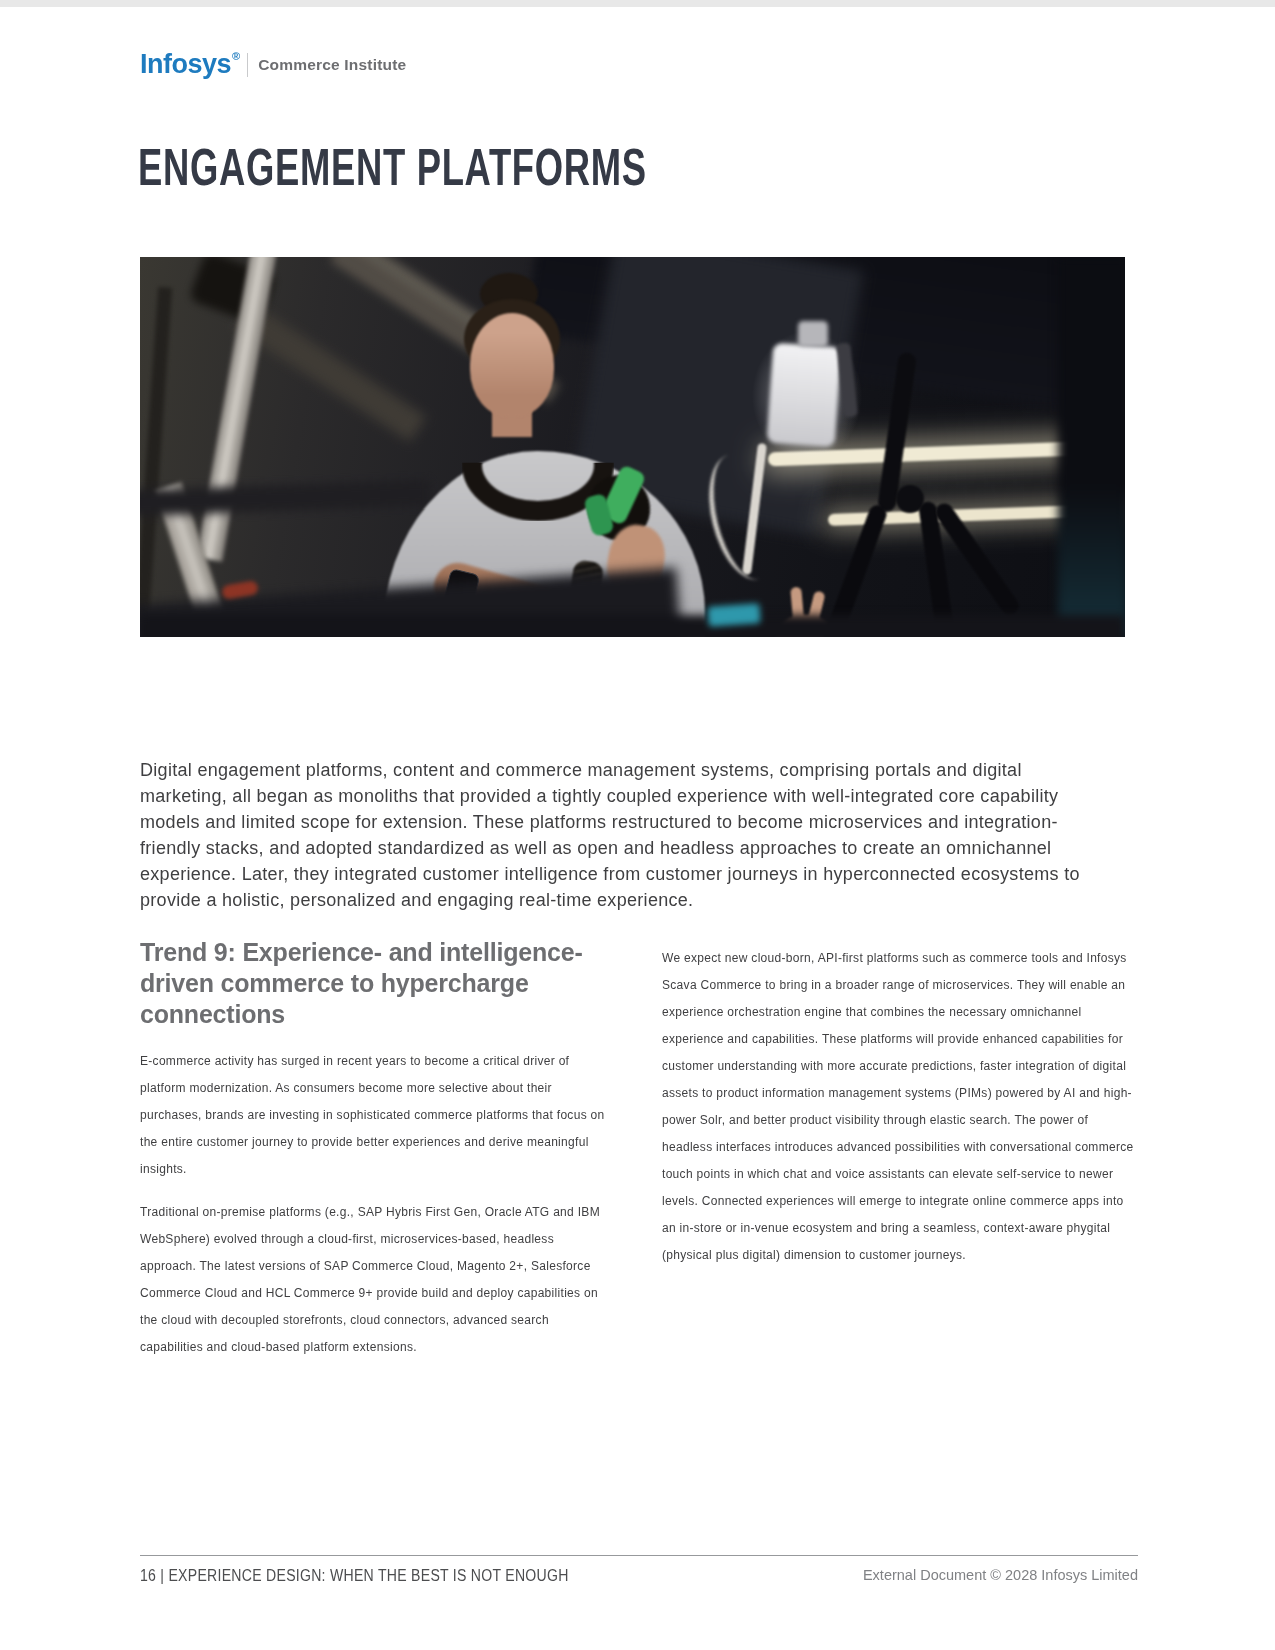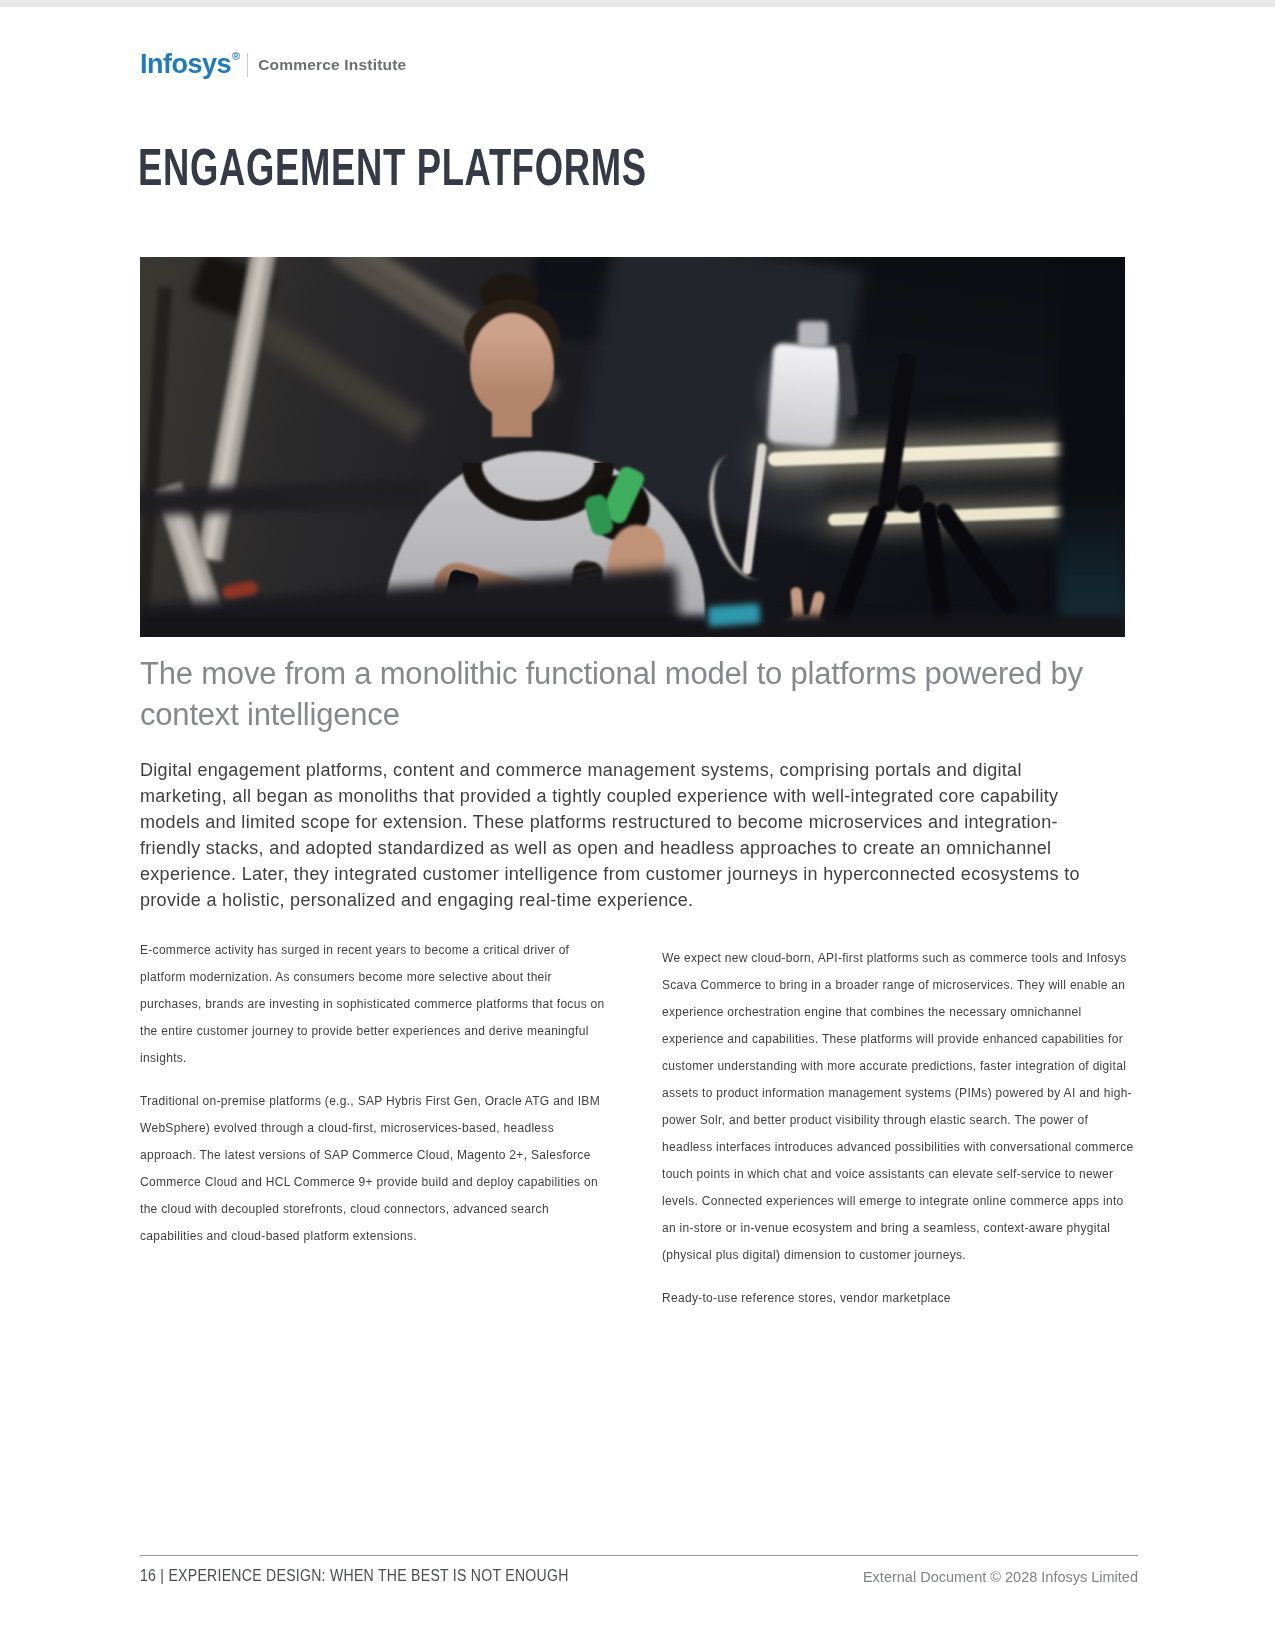--- a/index.html
+++ b/index.html
@@ -103,21 +103,21 @@
   .trend-heading {
     width: 505px;
     font-size: 25px; font-weight: 700; color: #6d6e71;
     line-height: 31px; letter-spacing: -0.2px;
     margin-bottom: 18px;
   }
   .body-p { font-size: 12px; color: #3f3f41; line-height: 27px; letter-spacing: 0.3px; margin-bottom: 16px; }
 
   
   .footer-rule { position: absolute; top: 1548px; left: 140px; width: 998px; border-top: 1px solid #97999c; }
-  .footer-row { position: absolute; top: 1560px; left: 140px; width: 998px; display: flex; justify-content: space-between; align-items: flex-end; }
+  .footer-row { position: absolute; top: 1560px; left: 140px; width: 998px; display: flex; justify-content: space-between; align-items: flex-start; }
   .footer-left { font-size: 16px; color: #4c4d4f; letter-spacing: 0.3px; transform: scaleX(0.88); transform-origin: left center; white-space: nowrap; }
   .footer-right { font-size: 14.5px; color: #808285; }
 </style>
 </head>
 <body>
 
 <div class="page">
 
   <header class="logo">
     <span class="logo-main">Infosys</span>
@@ -171,32 +171,31 @@
     <div class="t-leg-l"></div>
     <div class="t-leg-m"></div>
     <div class="t-leg-r"></div>
 
     <div class="ph-desk-front"></div>
     <div class="ph-desk-front2"></div>
     <div class="ph-red-speck"></div>
     <div class="ph-teal-speck"></div>
   </div>
 
-  <h2 class="subtitle">The move from a monolithic functional model to platforms powered by context intelligence</h2>
 
   <p class="intro">Digital engagement platforms, content and commerce management systems, comprising portals and digital marketing, all began as monoliths that provided a tightly coupled experience with well-integrated core capability models and limited scope for extension. These platforms restructured to become microservices and integration-friendly stacks, and adopted standardized as well as open and headless approaches to create an omnichannel experience. Later, they integrated customer intelligence from customer journeys in hyperconnected ecosystems to provide a holistic, personalized and engaging real-time experience.</p>
 
   <div class="columns">
     <div class="col-left">
+      <h3 class="trend-heading">Trend 9: Experience- and intelligence-driven commerce to hypercharge connections</h3>
       <p class="body-p">E-commerce activity has surged in recent years to become a critical driver of platform modernization. As consumers become more selective about their purchases, brands are investing in sophisticated commerce platforms that focus on the entire customer journey to provide better experiences and derive meaningful insights.</p>
       <p class="body-p">Traditional on-premise platforms (e.g., SAP Hybris First Gen, Oracle ATG and IBM WebSphere) evolved through a cloud-first, microservices-based, headless approach. The latest versions of SAP Commerce Cloud, Magento 2+, Salesforce Commerce Cloud and HCL Commerce 9+ provide build and deploy capabilities on the cloud with decoupled storefronts, cloud connectors, advanced search capabilities and cloud-based platform extensions.</p>
     </div>
     <div class="col-right">
       <p class="body-p">We expect new cloud-born, API-first platforms such as commerce tools and Infosys Scava Commerce to bring in a broader range of microservices. They will enable an experience orchestration engine that combines the necessary omnichannel experience and capabilities. These platforms will provide enhanced capabilities for customer understanding with more accurate predictions, faster integration of digital assets to product information management systems (PIMs) powered by AI and high-power Solr, and better product visibility through elastic search. The power of headless interfaces introduces advanced possibilities with conversational commerce touch points in which chat and voice assistants can elevate self-service to newer levels. Connected experiences will emerge to integrate online commerce apps into an in-store or in-venue ecosystem and bring a seamless, context-aware phygital (physical plus digital) dimension to customer journeys.</p>
-      <p class="body-p">Ready-to-use reference stores, vendor marketplace</p>
     </div>
   </div>
 
   <div class="footer-rule"></div>
   <div class="footer-row">
     <span class="footer-left">16 | EXPERIENCE DESIGN: WHEN THE BEST IS NOT ENOUGH</span>
     <span class="footer-right">External Document © 2028 Infosys Limited</span>
   </div>
 
 </div>

